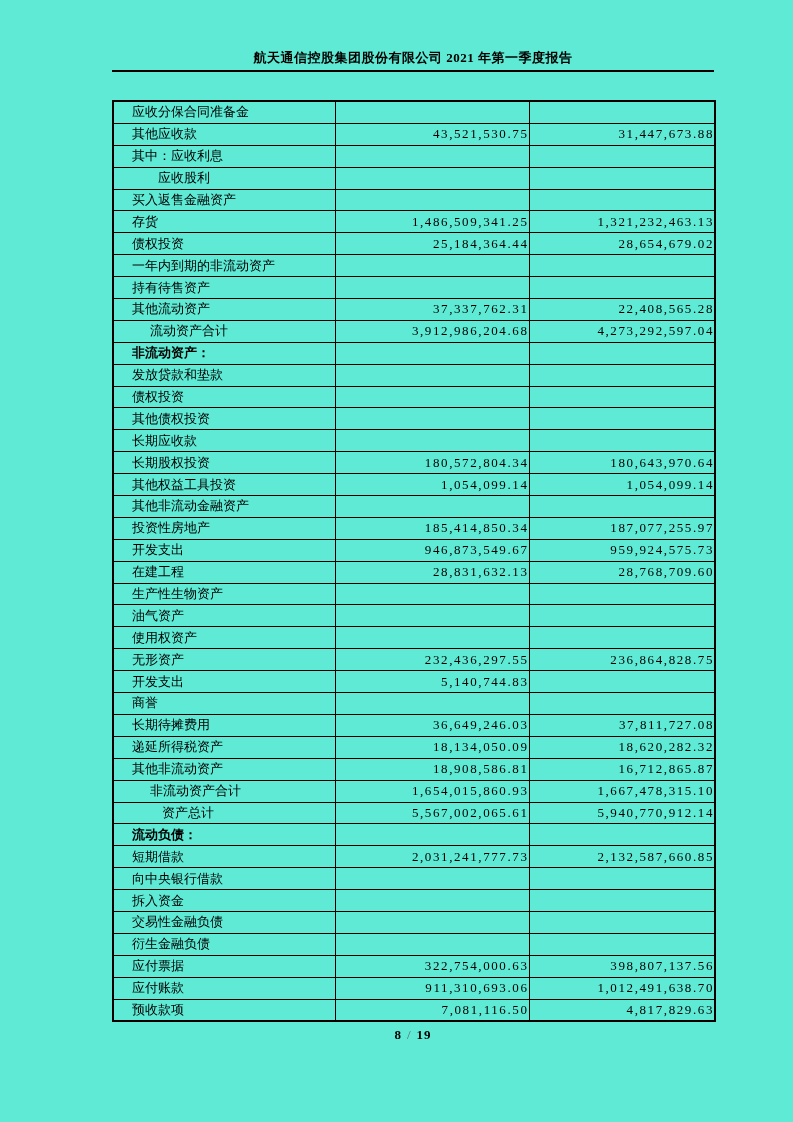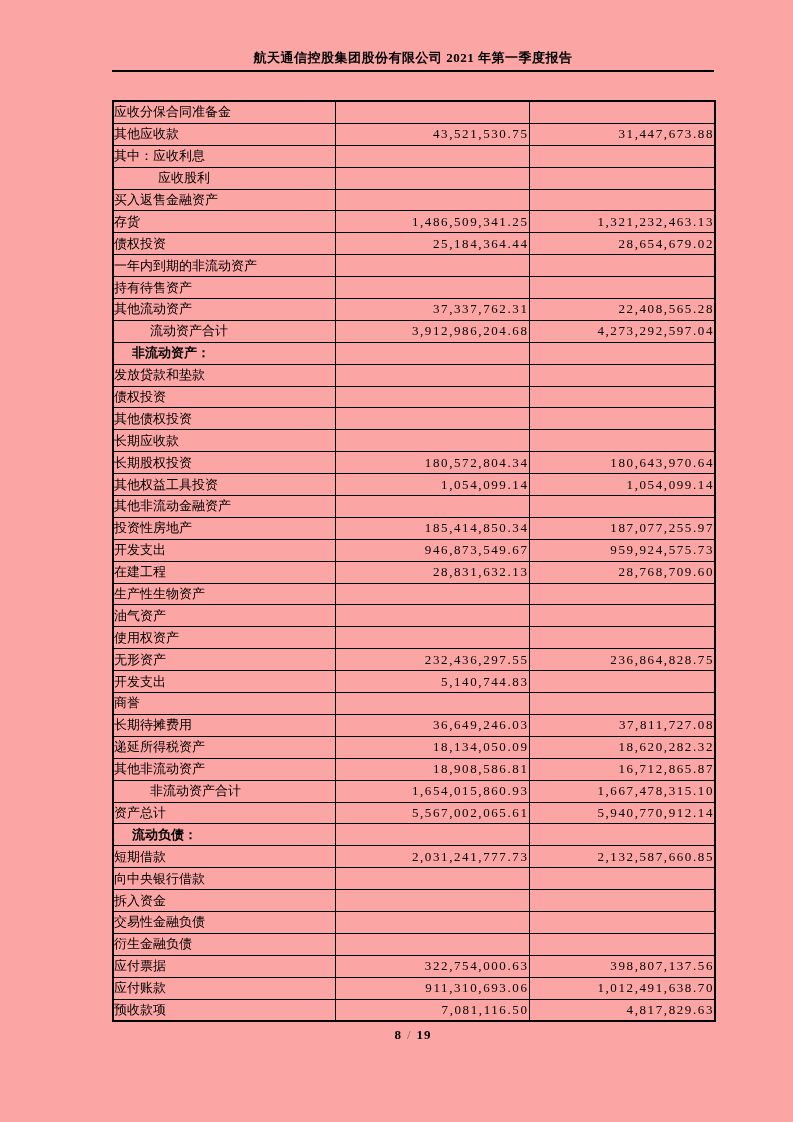--- a/index.html
+++ b/index.html
@@ -4,21 +4,21 @@
 <style>
   html, body {
     margin: 0;
     padding: 0;
     background: #ffffff;
   }
   .page {
     position: relative;
     width: 793px;
     height: 1122px;
-    background: #fca5a5;
+    background: #5eead4;
     color: #000000;
     font-family: "Liberation Serif", "DejaVu Serif", serif;
     overflow: hidden;
   }
   .header-title {
     position: absolute;
     top: 49px;
     left: 112px;
     width: 602px;
     text-align: center;
@@ -51,23 +51,23 @@
   table.doc-table td {
     border: 1px solid #000000;
     height: 20.9px;
     padding: 0;
     vertical-align: middle;
     white-space: nowrap;
     overflow: hidden;
   }
   td.label-cell { padding-left: 18px; }
   td.label-cell.indent-0 { padding-left: 18px; }
-  td.label-cell.indent-1 { }
+  td.label-cell.indent-1 { padding-left: 18px; }
   td.label-cell.indent-2 { padding-left: 36px; }
-  td.label-cell.indent-3 { }
+  td.label-cell.indent-3 { padding-left: 48px; }
   td.label-cell.indent-4 { padding-left: 44px; margin-left: 27px; }
   td.label-cell.bold { font-weight: bold; }
   td.num-cell {
     text-align: right;
     padding-right: 8px;
     letter-spacing: 1.6px;
   }
   .footer {
     position: absolute;
     top: 1027px;

